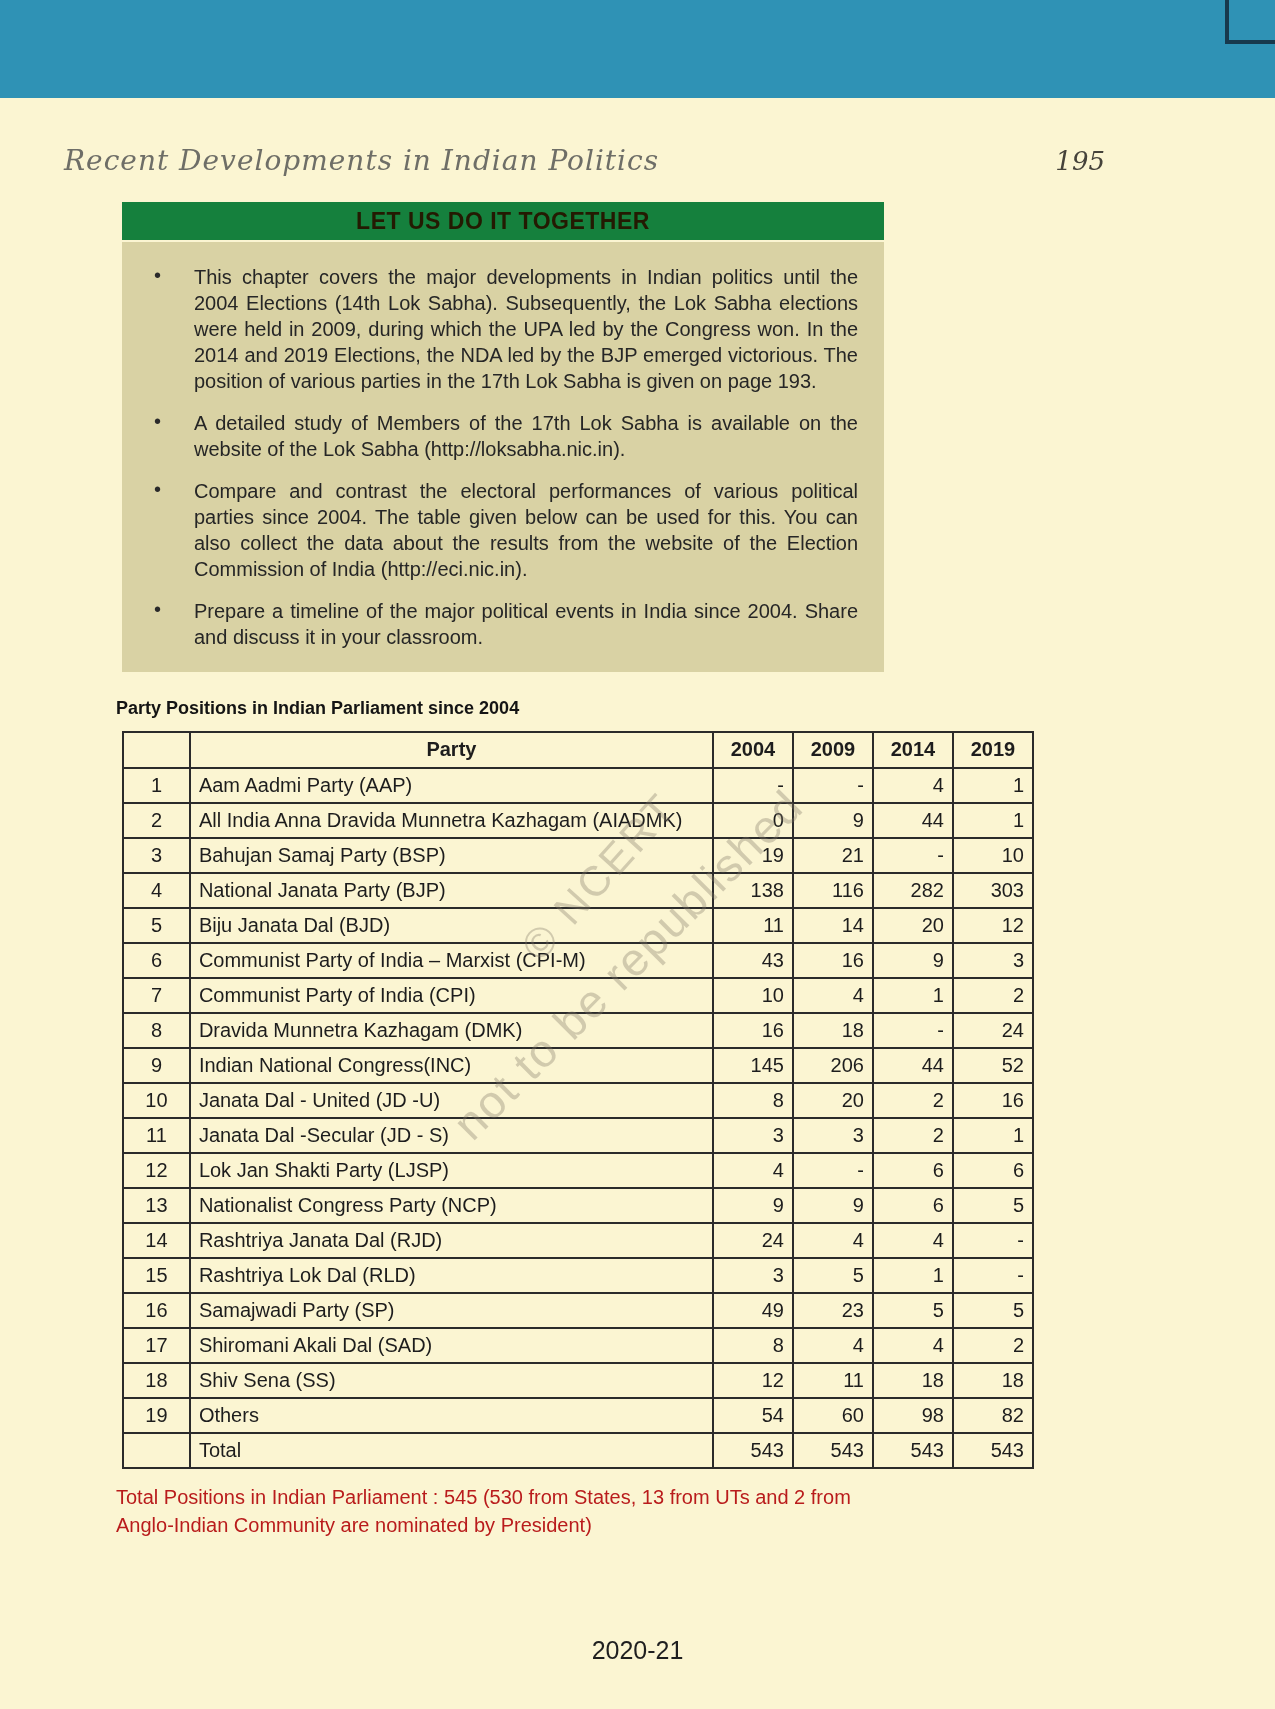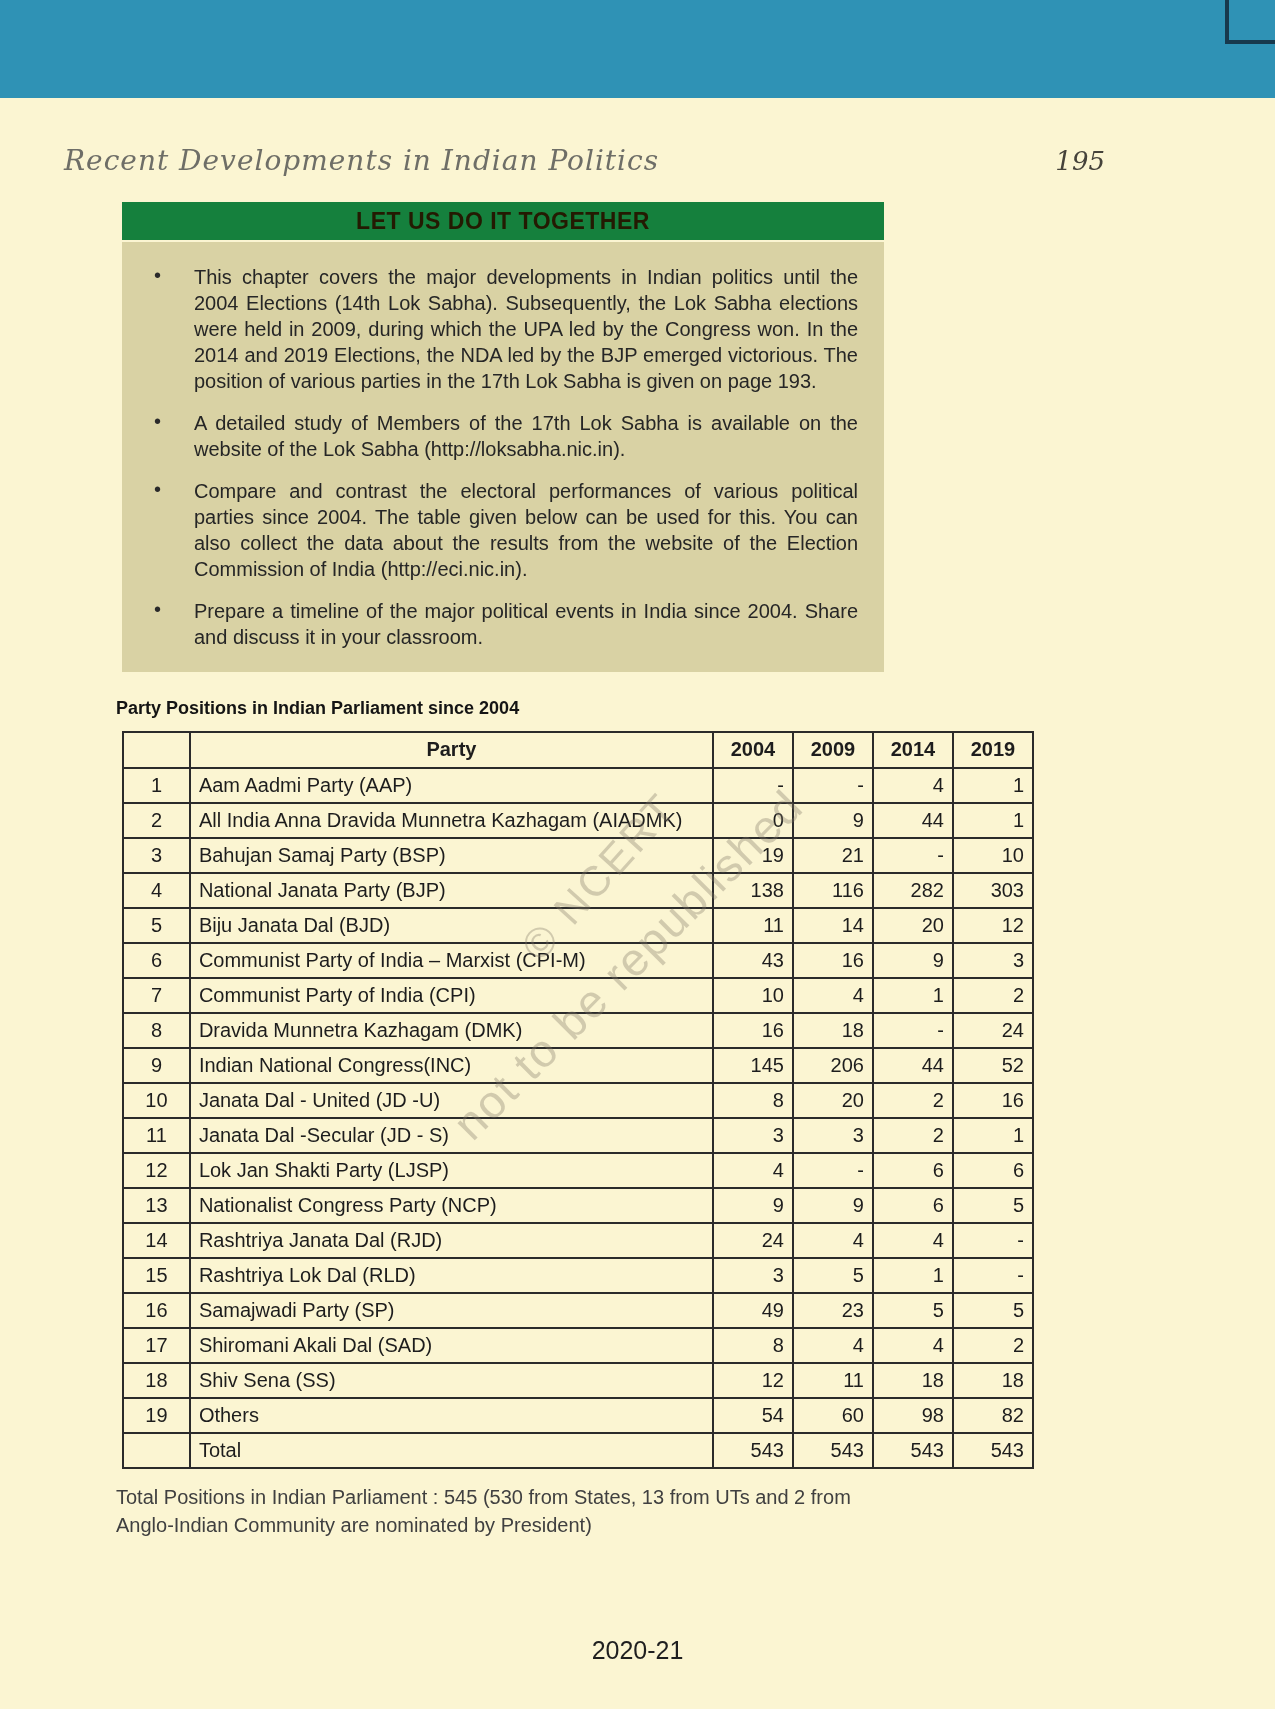--- a/index.html
+++ b/index.html
@@ -117,21 +117,21 @@
   th.h-sno { width: 38px; }
   th.h-party { width: 420px; }
   th.h-year { width: 49px; }
   tr.data-row td { height: 22px; }
 
   .note {
     width: 762px;
     margin: 14px 0 0 -6px;
     font-size: 20px;
     line-height: 28px;
-    color: #404040;
+    color: #b91c1c;
     text-align: left;
   }
 
   
   .watermark { position: absolute; left: 0; top: 0; width: 100%; height: 100%; pointer-events: none; }
   .wm {
     position: absolute;
     white-space: nowrap;
     font-family: "Liberation Sans", sans-serif;
     color: rgba(128, 120, 102, 0.34);

